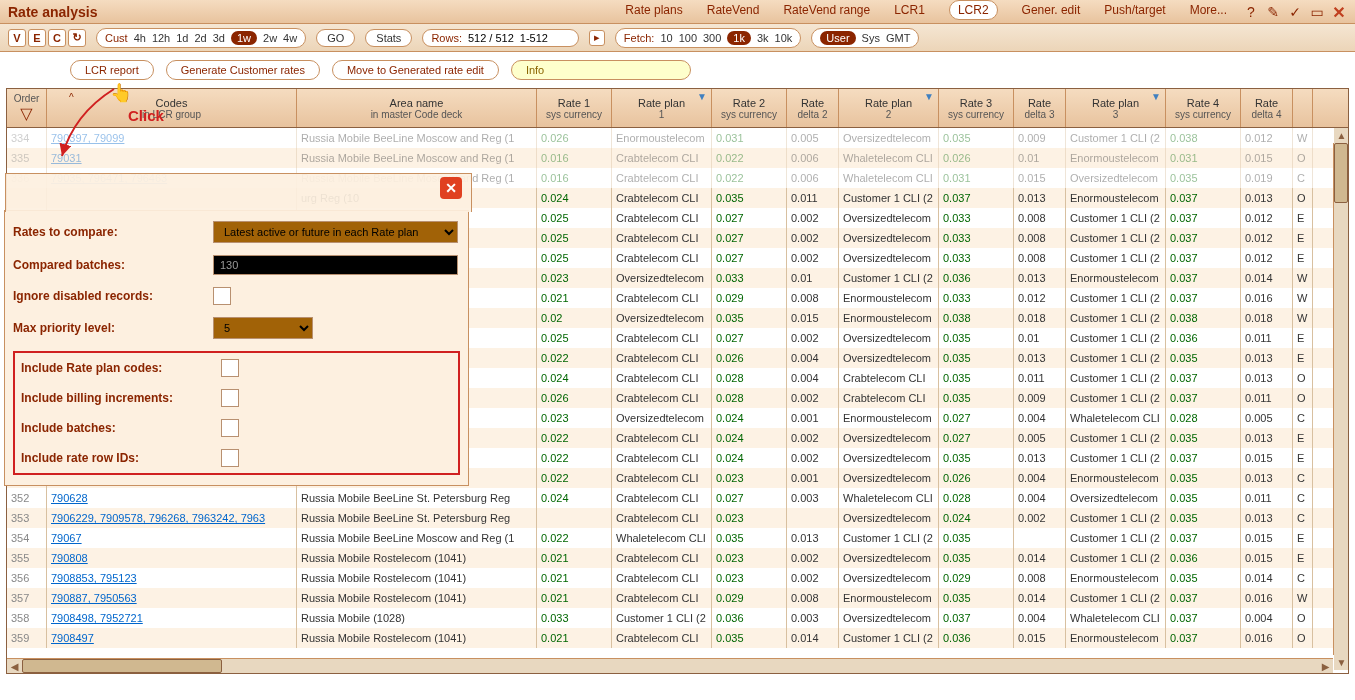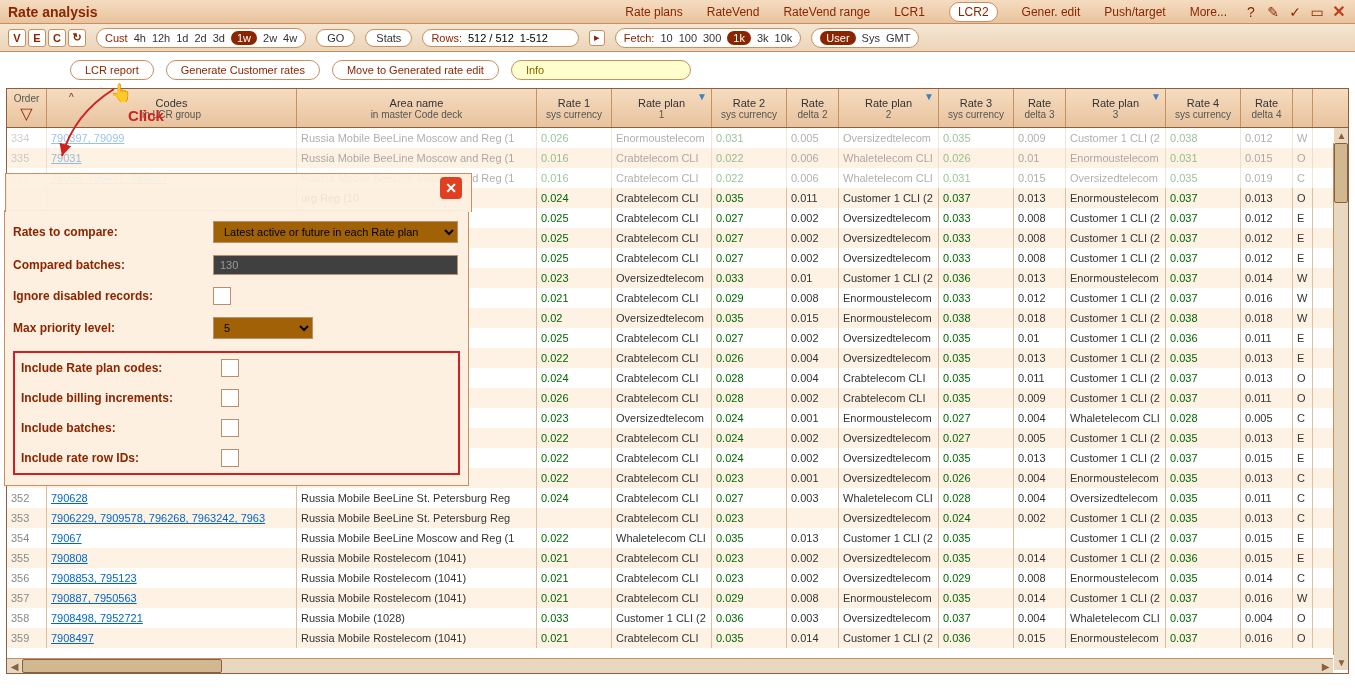--- a/index.html
+++ b/index.html
@@ -1,19 +1,19 @@
 <!DOCTYPE html>
 <html><head>
 <meta charset="utf-8">
 <style>
 * { box-sizing: border-box; margin: 0; padding: 0; }
 body { font-family: Arial, sans-serif; font-size: 11px; background: #fff; width: 1355px; height: 700px; overflow: hidden; position: relative; }
 
 
-.header { background: linear-gradient(#f5dcc0, #e8c39e); height: 24px; display: flex; align-items: center; padding: 3px 8px; border-bottom: 1px solid #c89060; }
+.header { background: linear-gradient(#f5dcc0, #e8c39e); height: 24px; display: flex; align-items: flex-end; padding: 3px 8px; border-bottom: 1px solid #c89060; }
 .header-title { color: #8b2500; font-weight: bold; font-size: 14px; flex: 1; }
 .header-links { display: flex; gap: 24px; align-items: center; }
 .header-link { color: #8b2500; text-decoration: none; font-size: 12px; cursor: pointer; }
 .header-link.active { background: #fff; padding: 2px 8px; border-radius: 10px; border: 1px solid #c89060; }
 .header-icons { display: flex; gap: 6px; margin-left: 16px; }
 .header-icon { width: 16px; height: 16px; color: #8b2500; cursor: pointer; font-size: 14px; display: flex; align-items: center; justify-content: center; }
 .close-x { color: #c04020; font-weight: bold; font-size: 16px; }
 
 
 .toolbar { background: linear-gradient(#f5e6d3, #ecd5b8); height: 28px; display: flex; align-items: center; padding: 0 8px; gap: 10px; border-bottom: 1px solid #c89060; }
@@ -85,21 +85,21 @@
 .hscroll-arrow.left { left: 0; }
 .hscroll-arrow.right { right: 0; }
 
 
 .popup { position: absolute; left: 4px; top: 210px; width: 465px; background: #fdf0e0; border: 1px solid #c89060; z-index: 100; padding: 10px 8px; font-size: 12px; }
 .popup::before { content: ''; position: absolute; left: 0; top: -38px; width: 465px; height: 38px; background: rgba(253,240,224,0.92); border: 1px solid #c89060; border-bottom: none; z-index: -1; }
 .popup-close { position: absolute; right: 6px; top: -34px; width: 22px; height: 22px; background: #e04020; color: #fff; border-radius: 4px; display: flex; align-items: center; justify-content: center; font-size: 14px; font-weight: bold; cursor: pointer; }
 .popup-row { display: flex; align-items: center; margin-bottom: 12px; }
 .popup-label { color: #8b2500; font-weight: bold; width: 200px; }
 .popup-select, .popup-input { border: 1px solid #b89070; padding: 3px 6px; font-size: 11px; width: 245px; background: #a16207; }
-.popup-input.disabled { background: #404040; color: #999; }
+.popup-input.disabled { background: #000000; color: #999; }
 .popup-check { width: 18px; height: 18px; border: 1px solid #b89070; background: #fff; cursor: pointer; }
 .highlight-box { border: 2px solid #d02020; padding: 6px; margin-top: 4px; }
 .highlight-box .popup-row:last-child { margin-bottom: 0; }
 </style>
 </head>
 <body>
 
 <div class="header">
   <div class="header-title">Rate analysis</div>
   <div class="header-links" id="header-links">

